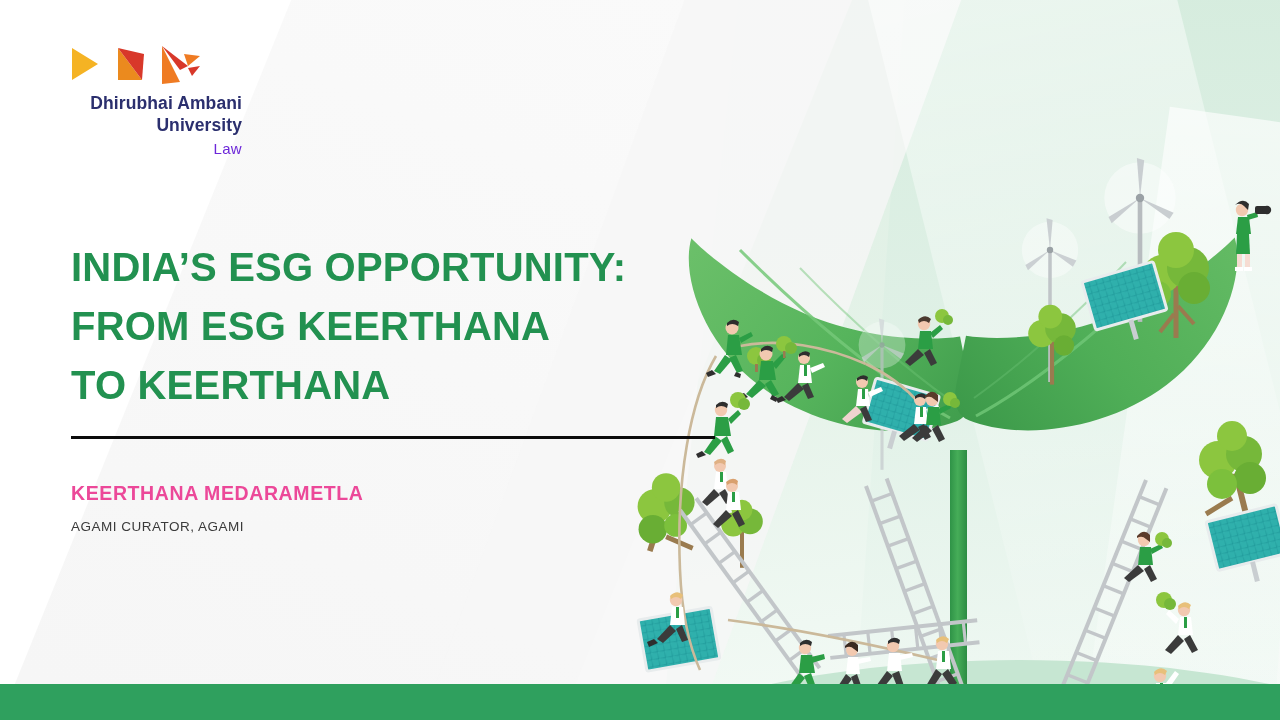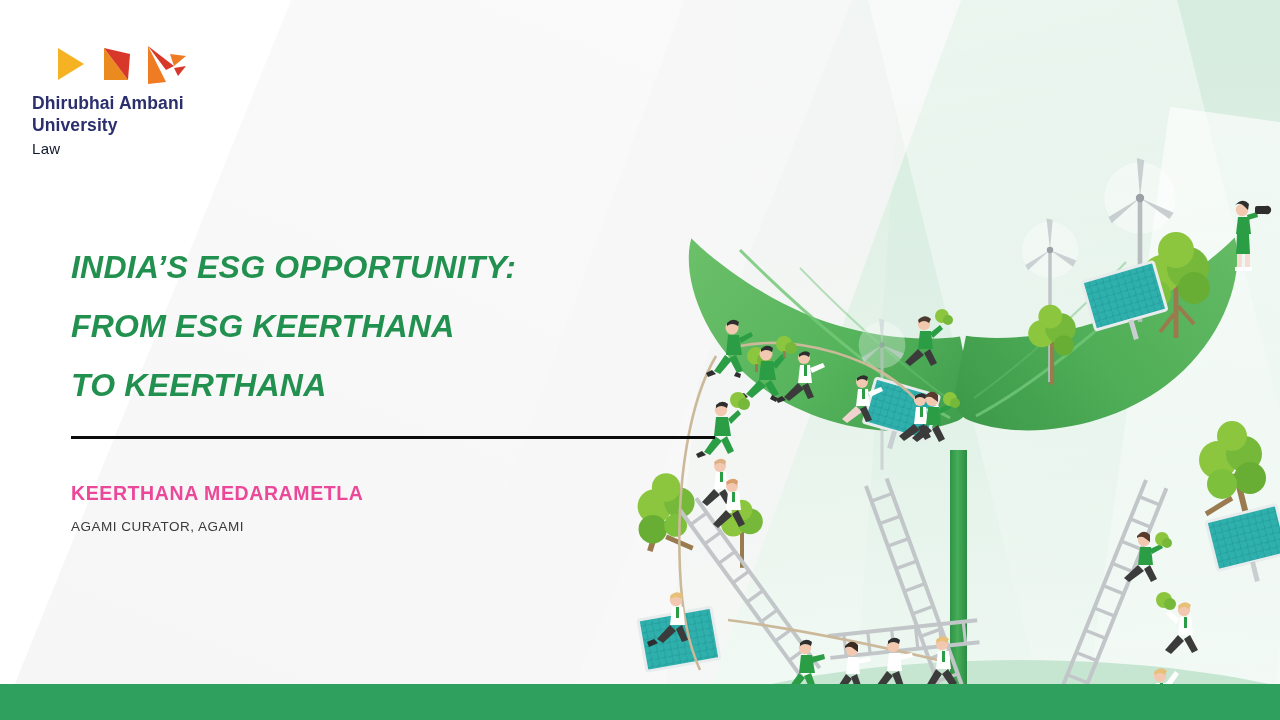--- a/index.html
+++ b/index.html
@@ -70,53 +70,52 @@
   .footer-band {
     position: absolute;
     left: 0; right: 0; bottom: 0;
     height: 36px;
     background: #2fa05e;
   }
 
   
   .logo-block {
     position: absolute;
-    left: 32px; top: 44px;
+    left: 46px; top: 44px;
     width: 196px;
-    text-align: left;
+    text-align: right;
   }
   .logo-mark { width: 140px; height: 40px; display: block; margin: 0 auto 8px 18px; }
   .logo-title {
     font-size: 17.5px;
     font-weight: bold;
     line-height: 1.28;
     color: #2b2f6e;
     letter-spacing: .1px;
   }
   .logo-sub {
     margin-top: 3px;
     font-size: 15px;
-    color: #0f172a;
+    color: #6d28d9;
     letter-spacing: .3px;
   }
 
   
   .title-block {
     position: absolute;
     left: 71px; top: 238px;
     width: 620px;
   }
   .title-line {
-    font-size: 32px;
+    font-size: 40px;
     font-weight: bold;
     line-height: 59px;
     color: #229150;
     letter-spacing: .2px;
     white-space: nowrap;
-    font-style: italic;
   }
   .rule {
     position: absolute;
     left: 71px; top: 436px;
     width: 644px; height: 3px;
     background: #0b0b0b;
   }
   .presenter-name {
     position: absolute;
     left: 71px; top: 482px;

